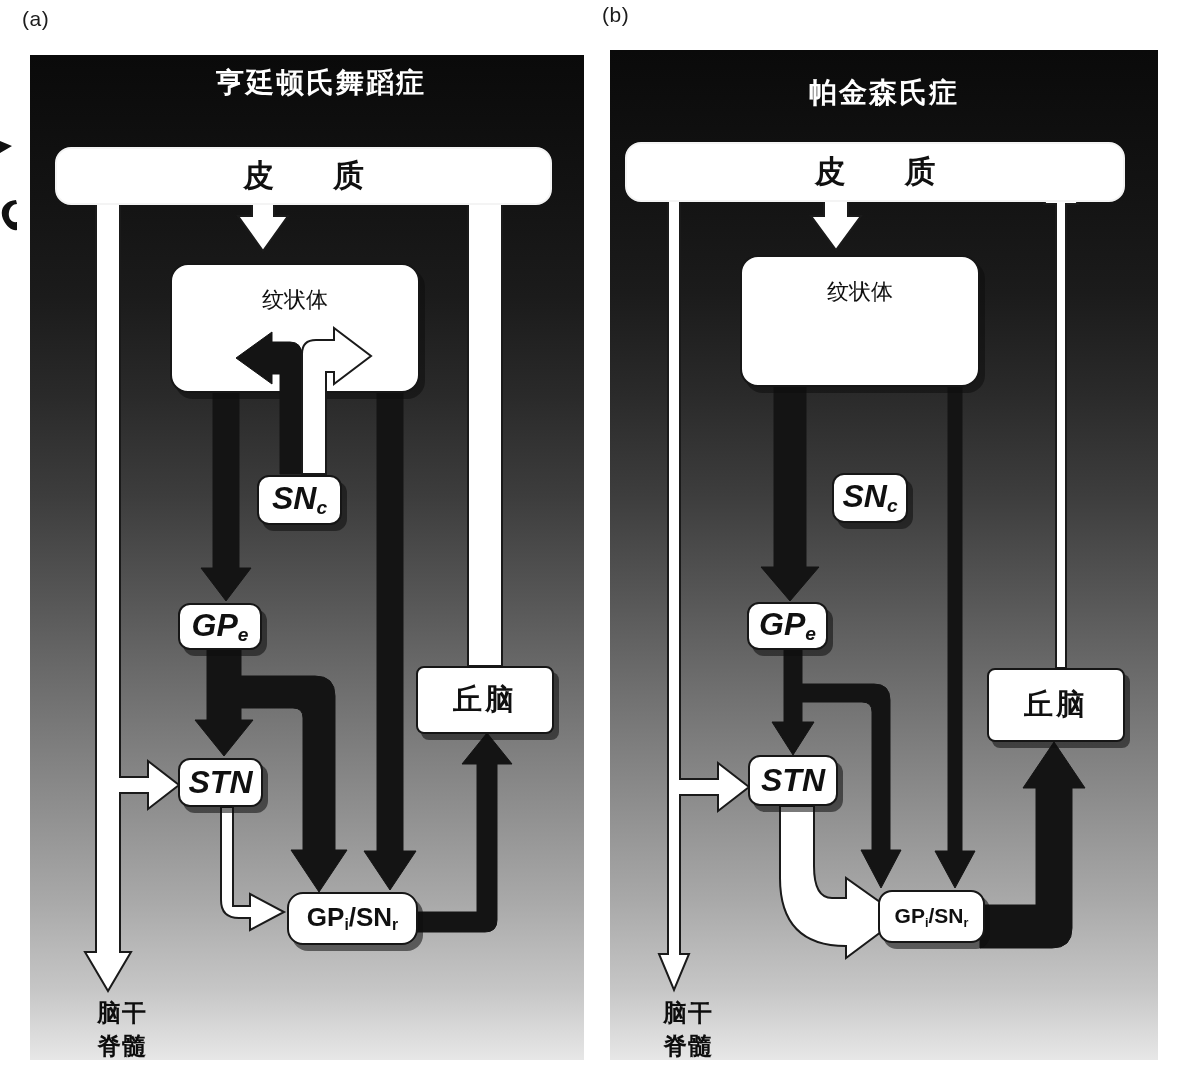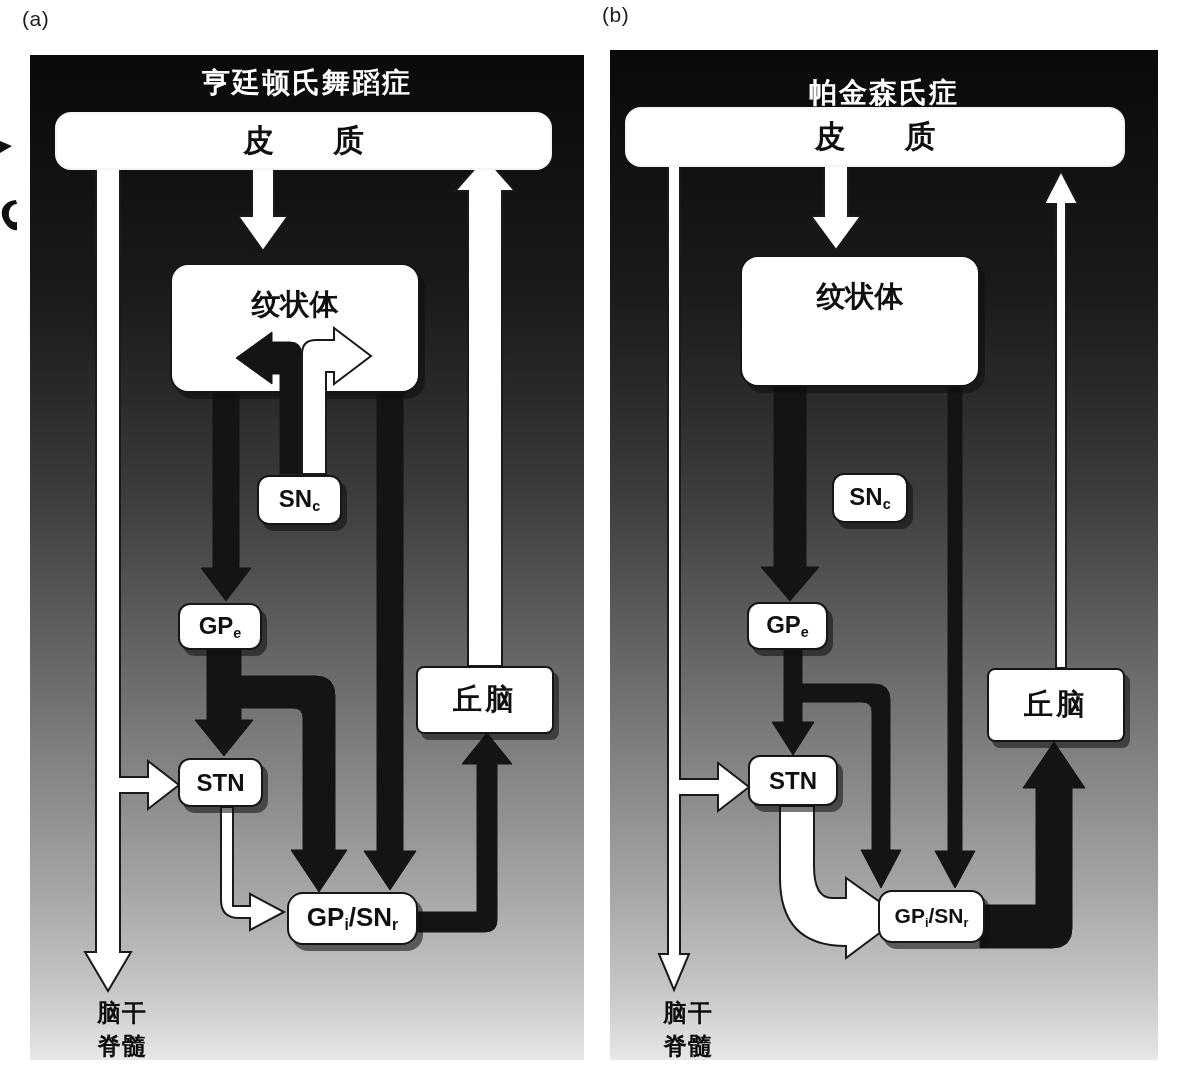--- a/index.html
+++ b/index.html
@@ -23,25 +23,25 @@
     position:absolute;color:#ffffff;font-weight:bold;font-size:28px;
     text-align:center;line-height:1.1;letter-spacing:2px;
   }
   .nbox{
     position:absolute;background:#ffffff;border:2px solid #161616;
     box-shadow:5px 6px 0 rgba(12,12,12,0.55);
     display:flex;align-items:center;justify-content:center;
     color:#101010;box-sizing:border-box;
   }
   .nbox.noborder{border:2px solid #f4f4f4;box-shadow:none;}
-  .cortex{border-radius:16px;font-size:31px;font-weight:bold;}
+  .cortex{border-radius:16px;font-size:31px;font-weight:bold;margin-top:35px;}
   .cortex .sp{letter-spacing:1.9em;padding-left:1.9em;white-space:nowrap;}
-  .striatum{border-radius:18px;font-size:29px;font-weight:bold;
+  .striatum{border-radius:18px;font-size:22px;font-weight:normal;
     align-items:flex-start;padding-top:20px;}
-  .smallbox{border-radius:12px;font-weight:bold;font-size:24px;}
+  .smallbox{border-radius:12px;font-weight:bold;font-size:32px;font-style:italic;}
   .thal{border-radius:8px;font-size:29px;font-weight:bold;letter-spacing:3px;}
   .gpi-a{border-radius:16px;font-size:26px;font-weight:bold;}
   .gpi-b{border-radius:14px;font-size:21px;font-weight:bold;}
   .sub{font-size:0.6em;font-weight:bold;vertical-align:-0.28em;}
   .brainstem{
     position:absolute;color:#0d0d0d;font-weight:bold;font-size:24px;
     line-height:33px;text-align:center;letter-spacing:1px;
   }
   svg.layer{position:absolute;left:0;top:0;}
   .arrow-w{fill:#ffffff;stroke:#1a1a1a;stroke-width:2;}
@@ -52,21 +52,21 @@
 <body>
 
 <div class="stage">
 
   <div class="panel" style="left:30px;top:55px;width:554px;height:1005px;"></div>
   <div class="panel" style="left:610px;top:50px;width:548px;height:1010px;"></div>
 
   <div class="panel-tag" style="left:22px;top:8px;">(a)</div>
   <div class="panel-tag" style="left:602px;top:4px;">(b)</div>
 
-  <div class="panel-title" style="left:30px;top:68px;width:554px;">亨廷顿氏舞蹈症</div>
+  <div class="panel-title" style="left:44px;top:68px;width:554px;">亨廷顿氏舞蹈症</div>
   <div class="panel-title" style="left:610px;top:78px;width:548px;">帕金森氏症</div>
 
   <svg class="layer" width="1200" height="1086" viewBox="0 0 1200 1086">
 
     <path class="frag" d="M0,141 L12,146 L0,153 Z
              M16,200 C5,201 -1,209 3,219 C7,228 13,231 17,230 L17,222
              C11,223 8,218 9,212 C10,207 13,204 17,204 Z"></path>
 
     <path class="arrow-w" d="M252,168 L274,168 L274,216 L288,216 L263,251 L238,216 L252,216 Z"></path>
 

